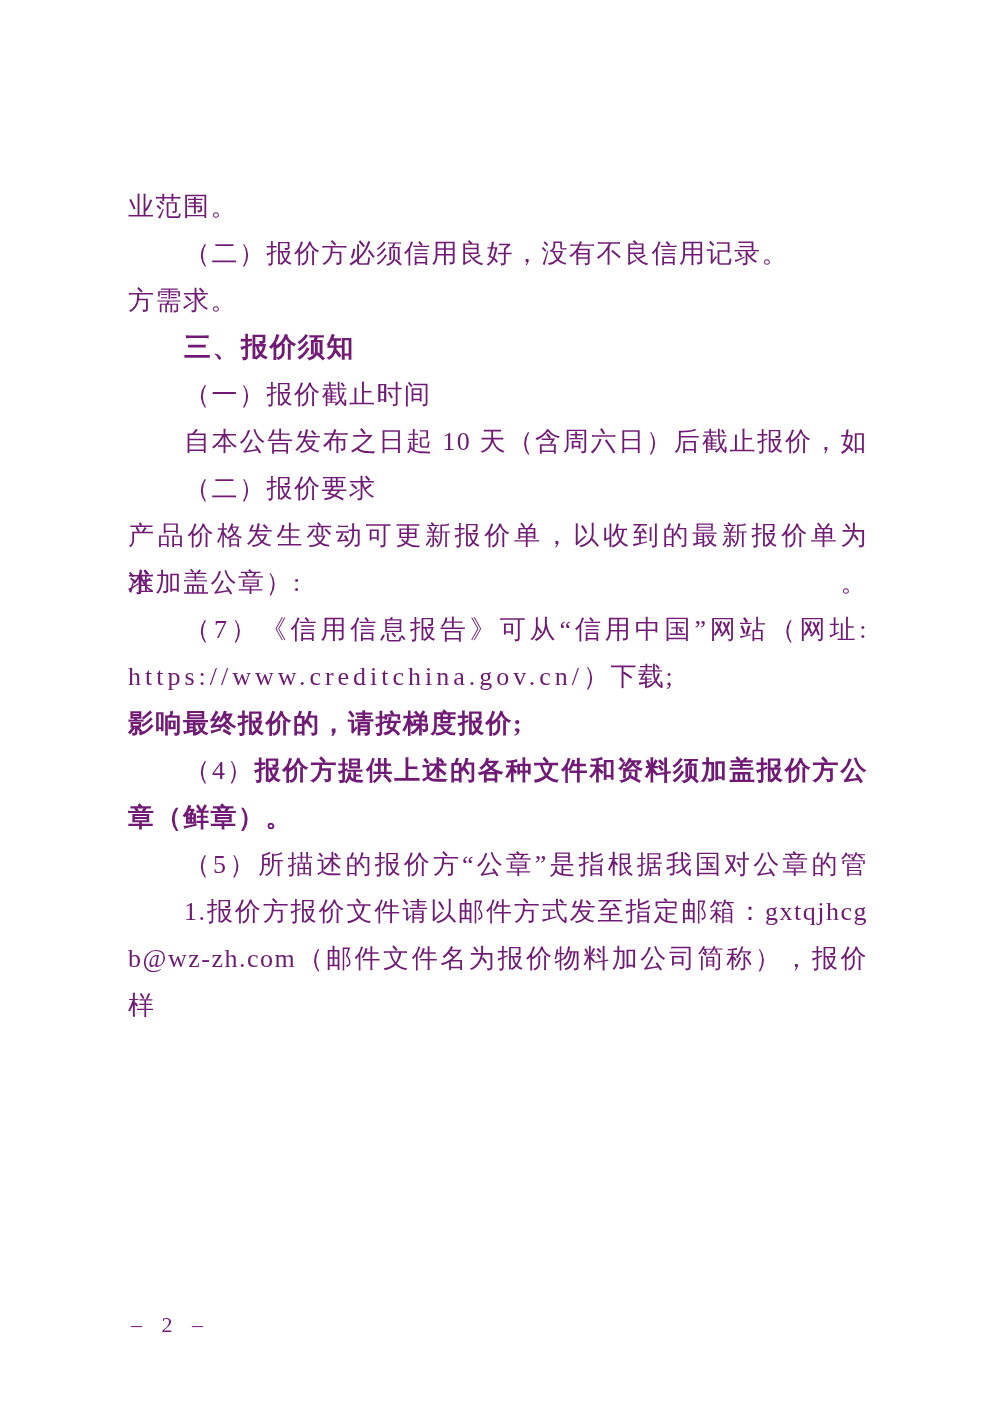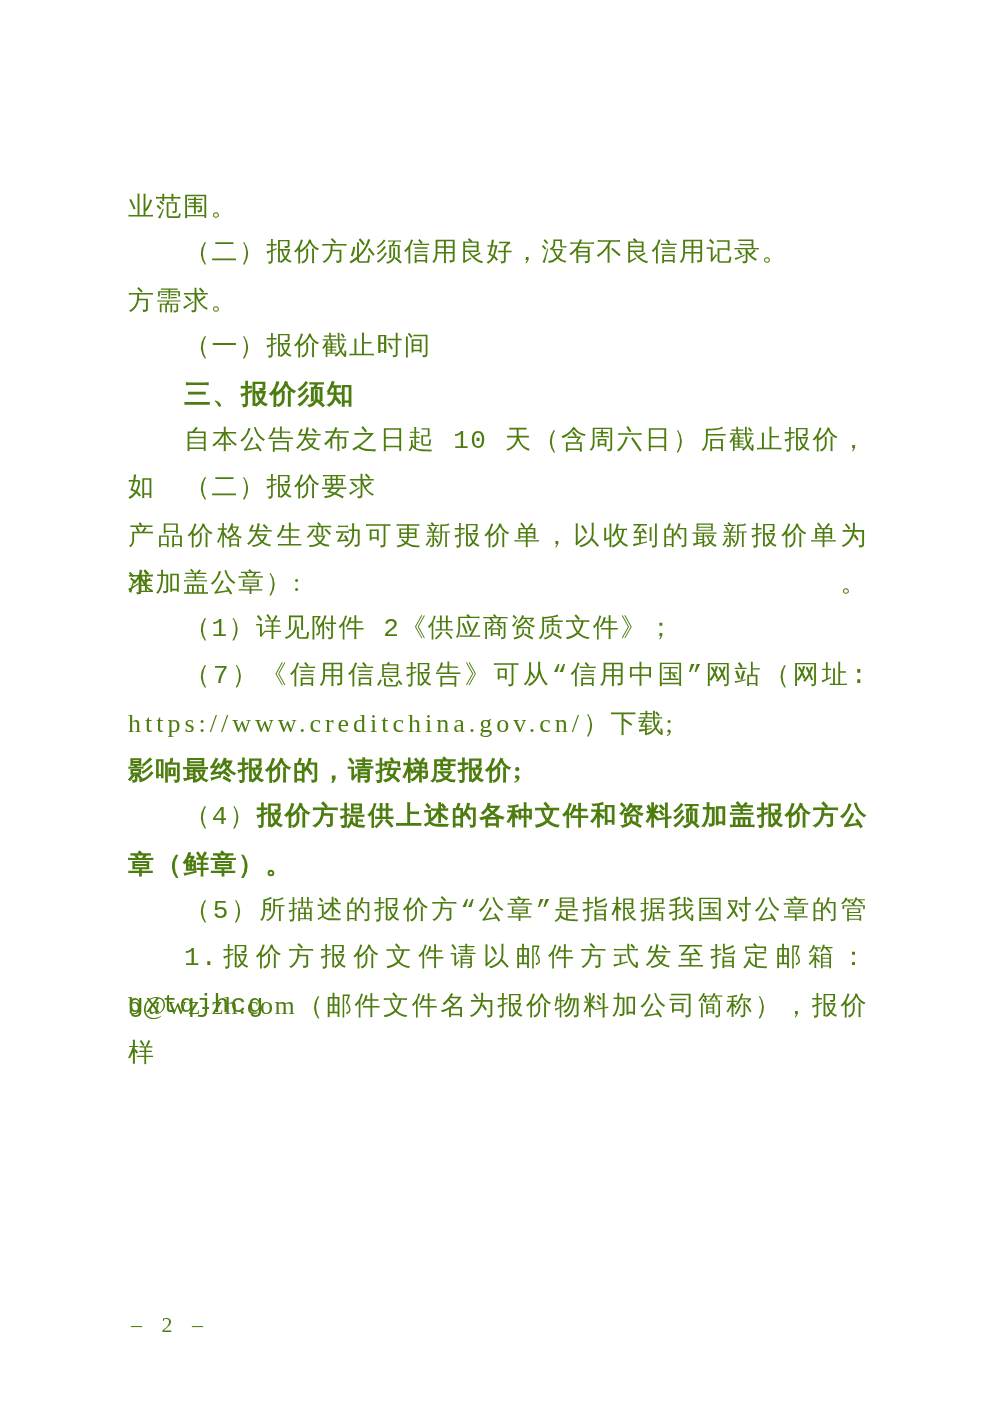--- a/index.html
+++ b/index.html
@@ -8,21 +8,21 @@
     background: #e8e8e8;
   }
   .page {
     position: relative;
     width: 1000px;
     height: 1414px;
     margin: 0 auto;
     background: #ffffff;
     overflow: hidden;
     font-family: "Liberation Serif", "DejaVu Serif", serif;
-    color: #4d7c0f;
+    color: #701a75;
   }
   .content {
     position: absolute;
     left: 128px;
     top: 183px;
     width: 740px;
   }
   .line {
     font-size: 26px;
     line-height: 47px;
@@ -31,21 +31,20 @@
     white-space: nowrap;
     overflow: visible;
   }
   .line.justify {
     white-space: normal;
     text-align: justify;
     text-align-last: justify;
   }
   .line.indent {
     text-indent: 56px;
-    font-family: Liberation Mono, monospace;
   }
   .line.heading {
     font-family: "Liberation Sans", "DejaVu Sans", sans-serif;
     font-weight: bold;
     font-size: 27px;
   }
   .seg { font: inherit; }
   .seg.bold { font-weight: bold; }
   .seg.wide { letter-spacing: 4px; }
   .page-number {
@@ -58,27 +57,26 @@
   }
 </style>
 </head>
 <body>
 
 <div class="page">
   <div class="content" id="doc-content">
       <div class="line"><span class="seg">业范围。</span></div>
       <div class="line indent"><span class="seg">（二）报价方必须信用良好，没有不良信用记录。</span></div>
       <div class="line"><span class="seg">方需求。</span></div>
+      <div class="line indent heading"><span class="seg bold">三、报价须知</span></div>
       <div class="line indent"><span class="seg">（一）报价截止时间</span></div>
-      <div class="line indent heading"><span class="seg bold">三、报价须知</span></div>
       <div class="line indent justify"><span class="seg">自本公告发布之日起 10 天（含周六日）后截止报价，如</span></div>
       <div class="line indent"><span class="seg">（二）报价要求</span></div>
       <div class="line justify"><span class="seg">产品价格发生变动可更新报价单，以收到的最新报价单为准。</span></div>
       <div class="line"><span class="seg">求加盖公章）:</span></div>
-      <div class="line indent"><span class="seg">（1）详见附件 2《供应商资质文件》；</span></div>
       <div class="line indent justify"><span class="seg">（7）《信用信息报告》可从“信用中国”网站（网址:</span></div>
       <div class="line"><span class="seg wide">https://www.creditchina.gov.cn/</span><span class="seg">）下载;</span></div>
       <div class="line"><span class="seg bold">影响最终报价的，请按梯度报价;</span></div>
       <div class="line indent justify"><span class="seg">（4）</span><span class="seg bold">报价方提供上述的各种文件和资料须加盖报价方公</span></div>
       <div class="line"><span class="seg bold">章（鲜章）。</span></div>
       <div class="line indent justify"><span class="seg">（5）所描述的报价方“公章”是指根据我国对公章的管</span></div>
       <div class="line indent justify"><span class="seg">1.报价方报价文件请以邮件方式发至指定邮箱：gxtqjhcg</span></div>
       <div class="line justify"><span class="seg">b@wz-zh.com（邮件文件名为报价物料加公司简称），报价样</span></div>
     </div>
   <div class="page-number">– 2 –</div>

